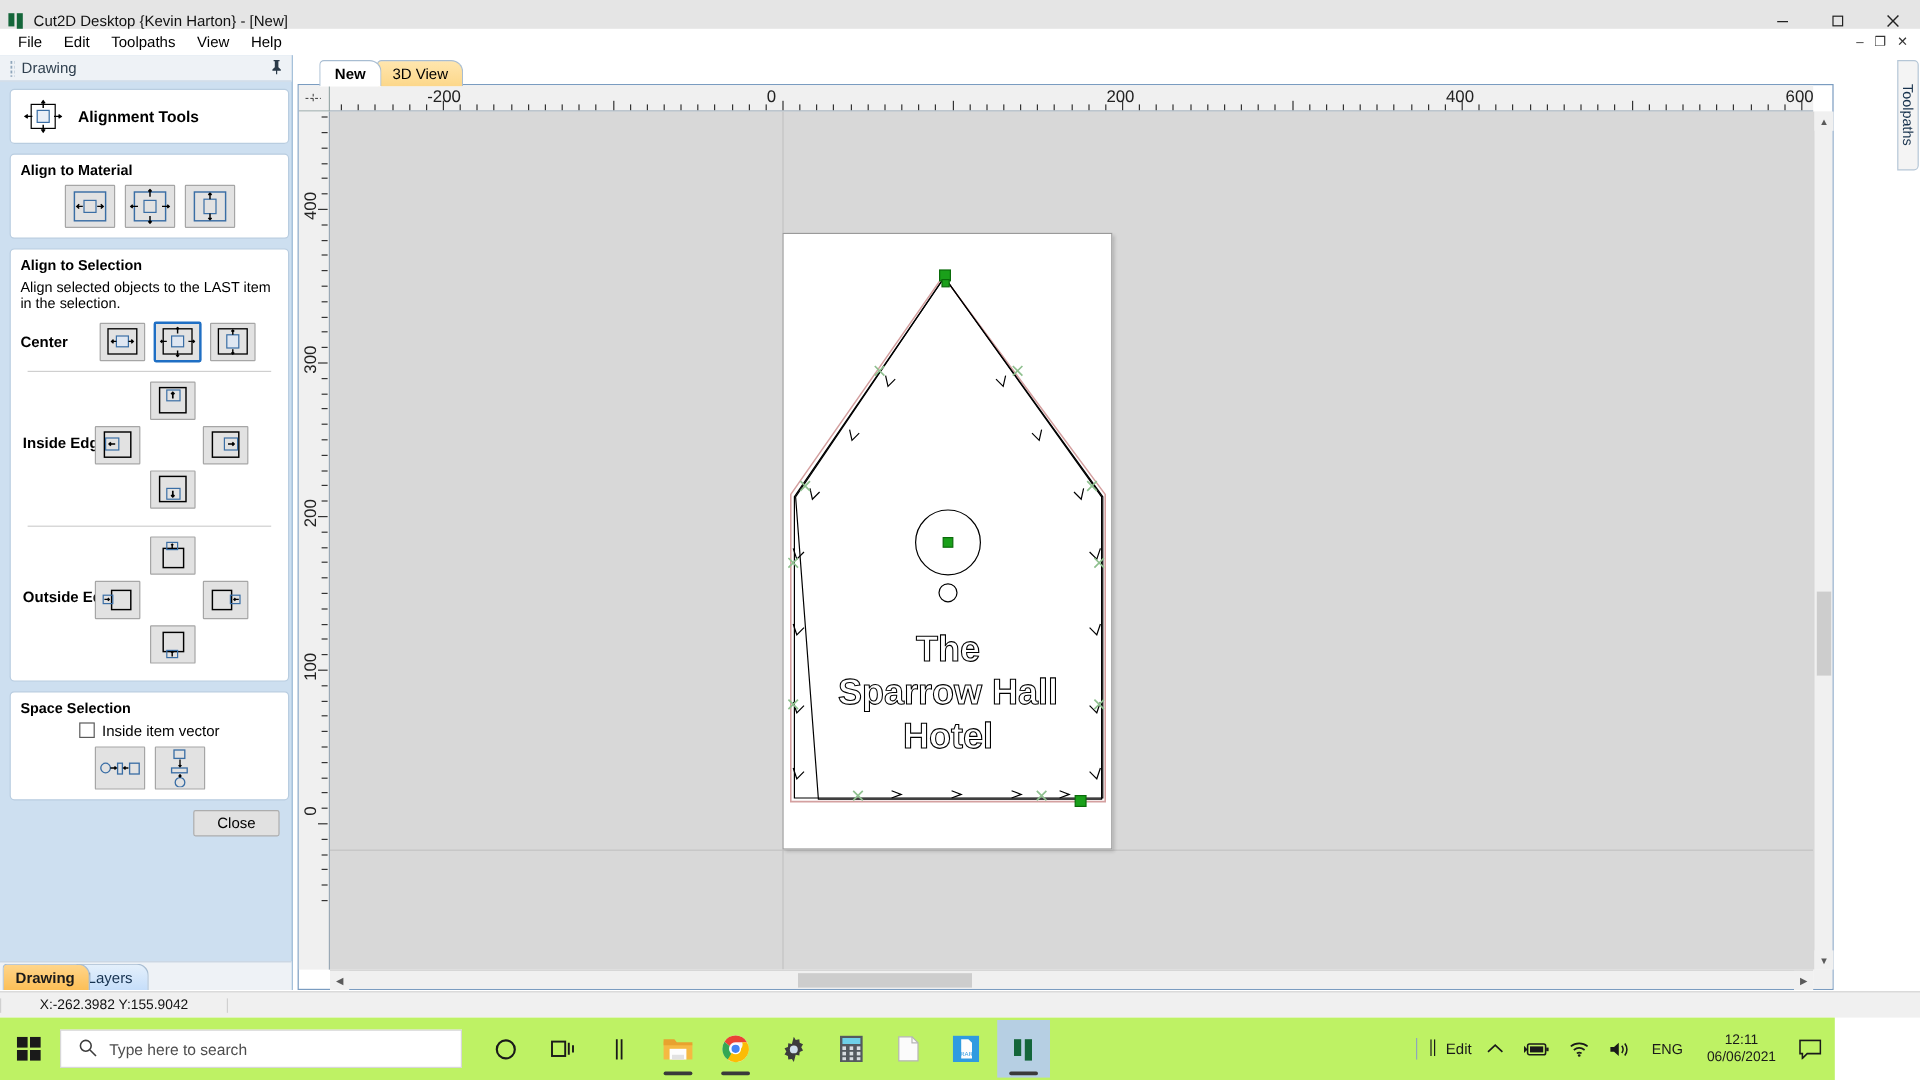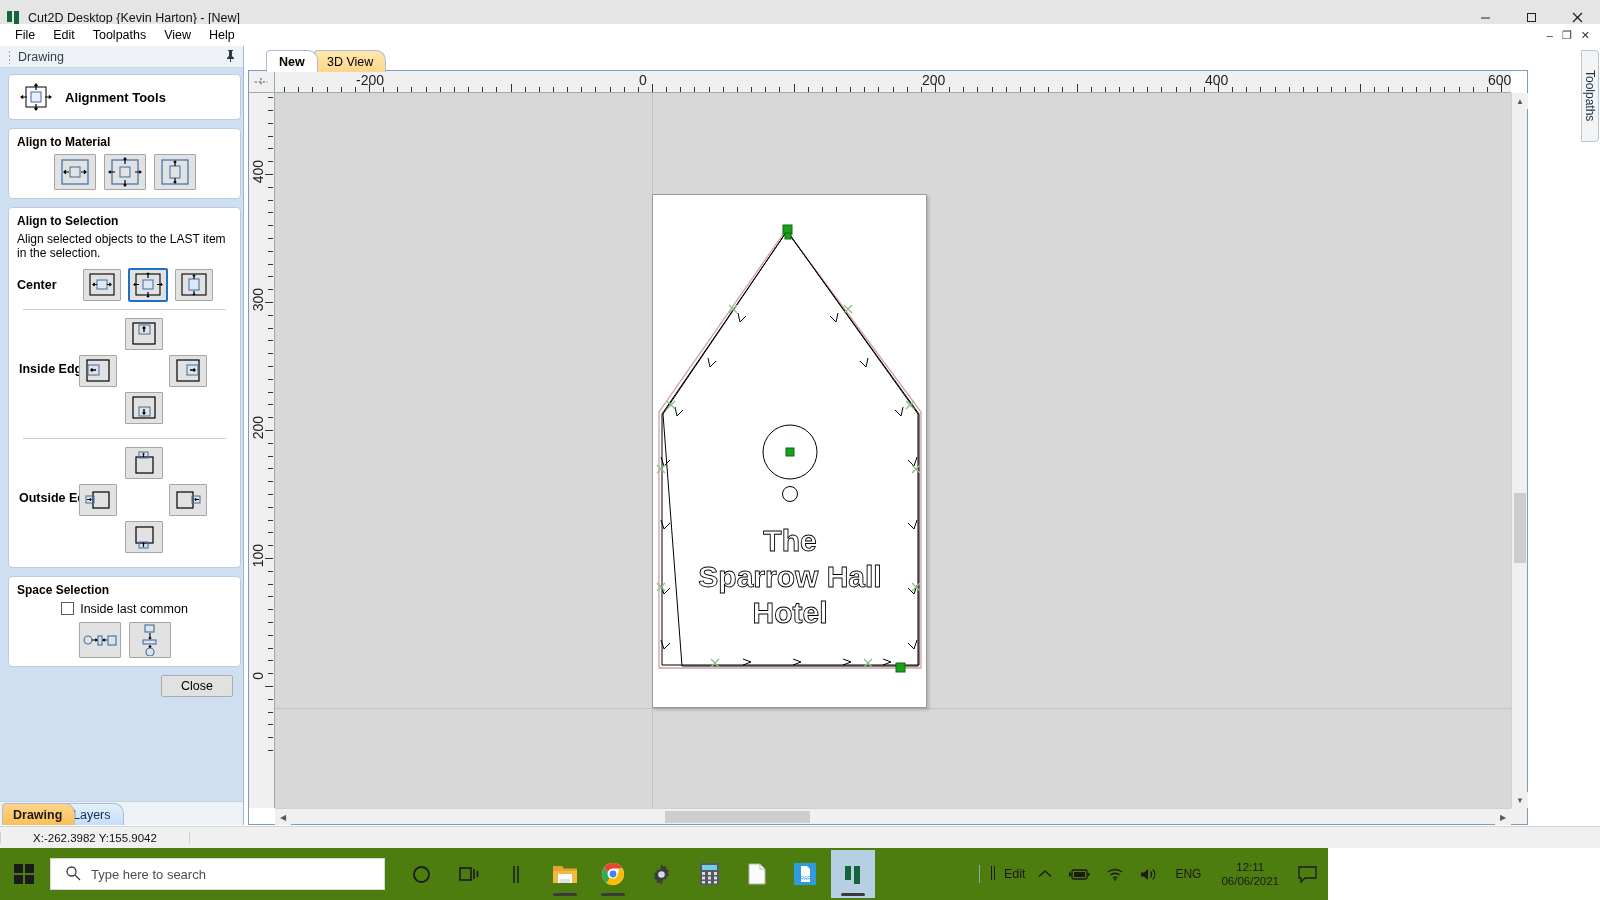--- a/index.html
+++ b/index.html
@@ -167,22 +167,22 @@
     position:absolute; left:0; top:826px; width:1600px; height:22px;
     background:#f0f0f0; border-top:1px solid #d4d4d4; display:flex; align-items:center;
     font-size:11.5px; color:#111;
   }
   .st-ready { padding-left:8px; width:1020px; }
   .st-coord { width:190px; text-align:center; border-left:1px solid #d0d0d0; border-right:1px solid #d0d0d0; }
   .st-rest { flex:1; }
 
   
   .taskbar {
-    position:absolute; left:0; top:848px; width:1328px; height:52px;
-    background:#4d7c0f; display:flex; align-items:center;
+    position:absolute; left:0; top:848px; width:1529px; height:52px;
+    background:#bef264; display:flex; align-items:center;
   }
   .start { width:48px; height:52px; display:flex; align-items:center; justify-content:center; cursor:pointer; }
   .searchbox {
     width:335px; height:32px; background:#fff; border:1px solid #d7d7d7;
     display:flex; align-items:center; gap:10px; padding-left:14px; margin-left:2px; cursor:text;
   }
   .searchbox .ph { font-size:13px; color:#4d4d4d; }
   .tb-icons { display:flex; align-items:center; margin-left:14px; gap:4px; }
   .tbi { width:44px; height:48px; display:flex; align-items:center; justify-content:center; position:relative; cursor:pointer; }
   .tbi.open::after { content:""; position:absolute; bottom:2px; left:10px; width:24px; height:3px; background:#3a3a3a; border-radius:2px; }
@@ -399,21 +399,21 @@
               <path d="M14.5 23v-4M13.6 20l.9-.9.9.9" stroke="#000" fill="none" stroke-width="1.2"></path>
             </svg>
           </div>
         </div>
       </div>
 
       <div class="group">
         <div class="group-title">Space Selection</div>
         <div class="chkline">
           <span class="chk"></span>
-          <span>Inside last common</span>
+          <span>Inside item vector</span>
         </div>
         <div class="btnrow">
           <div class="tbtn lg">
             <svg width="36" height="28" viewBox="0 0 36 28">
               <circle cx="6" cy="14" r="4" fill="none" stroke="#3a6ea5" stroke-width="1.1"></circle>
               <rect x="16" y="10" width="4" height="9" fill="none" stroke="#3a6ea5" stroke-width="1.1"></rect>
               <rect x="26" y="10" width="8" height="9" fill="none" stroke="#3a6ea5" stroke-width="1.1"></rect>
               <path d="M10 14h5M13.4 12.7L15 14l-1.6 1.3" stroke="#000" fill="none" stroke-width="1.1"></path>
               <path d="M25 14h-4M22.6 12.7L21 14l1.6 1.3" stroke="#000" fill="none" stroke-width="1.1"></path>
             </svg>

